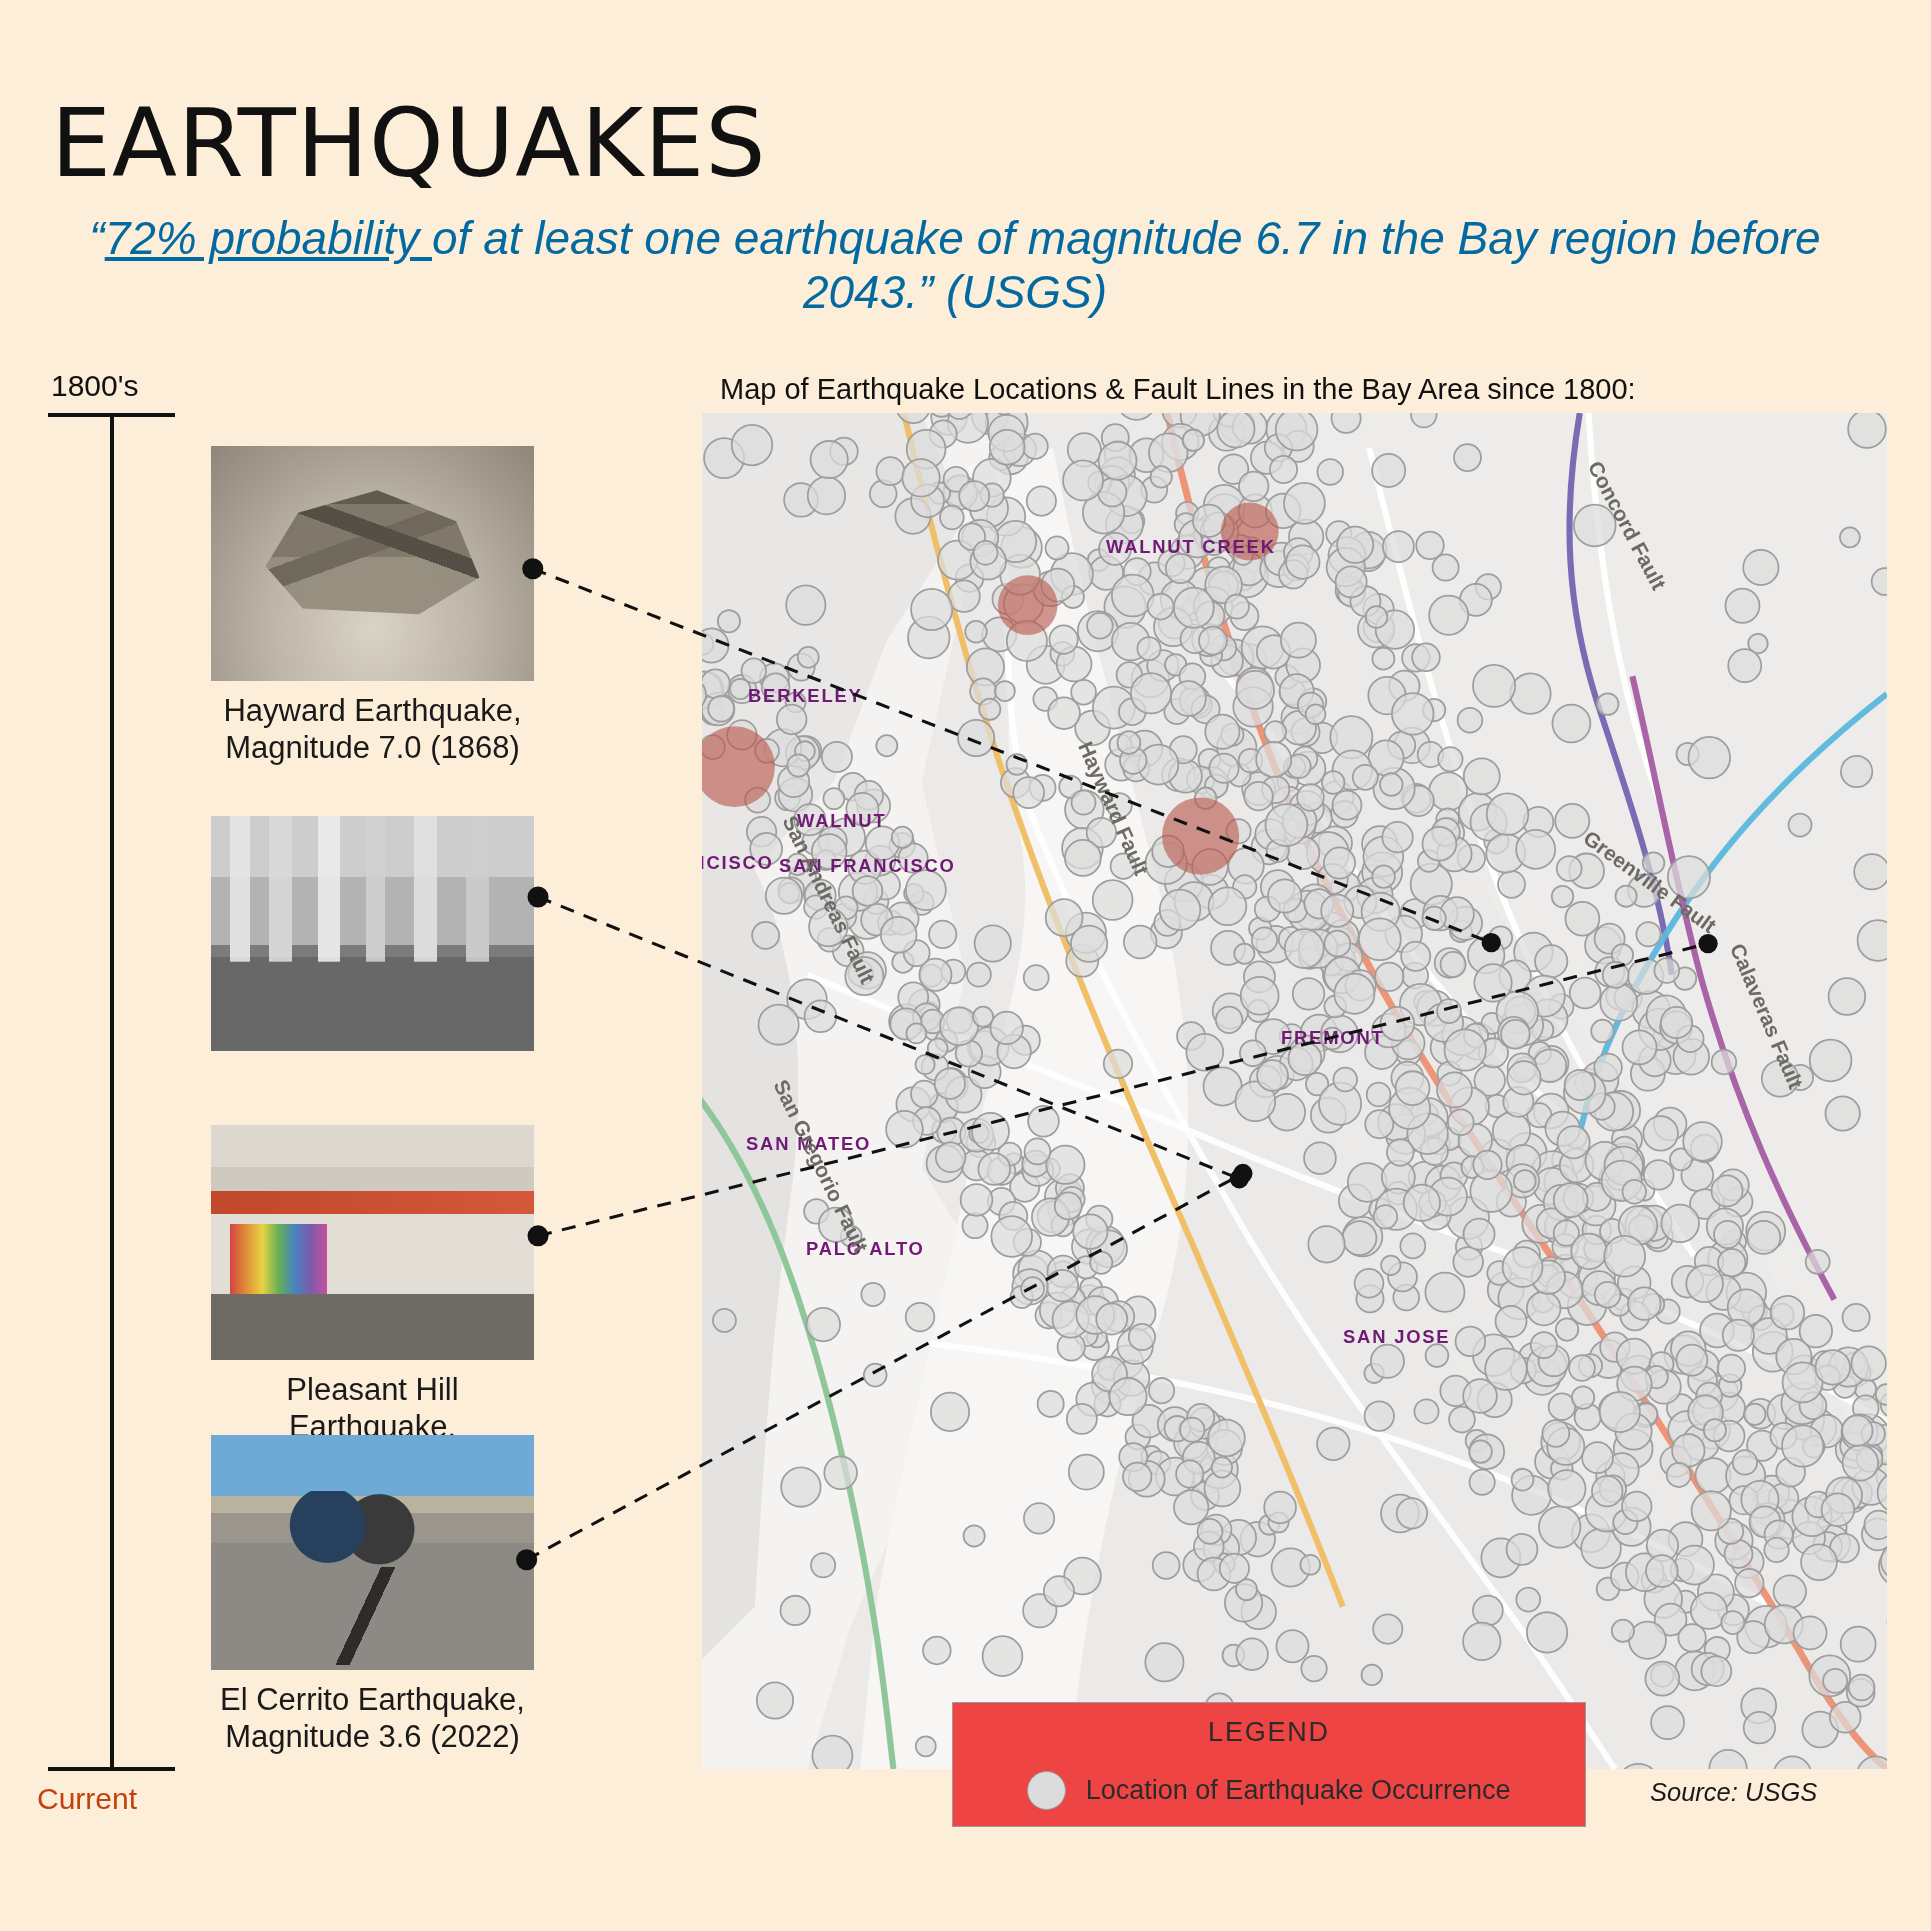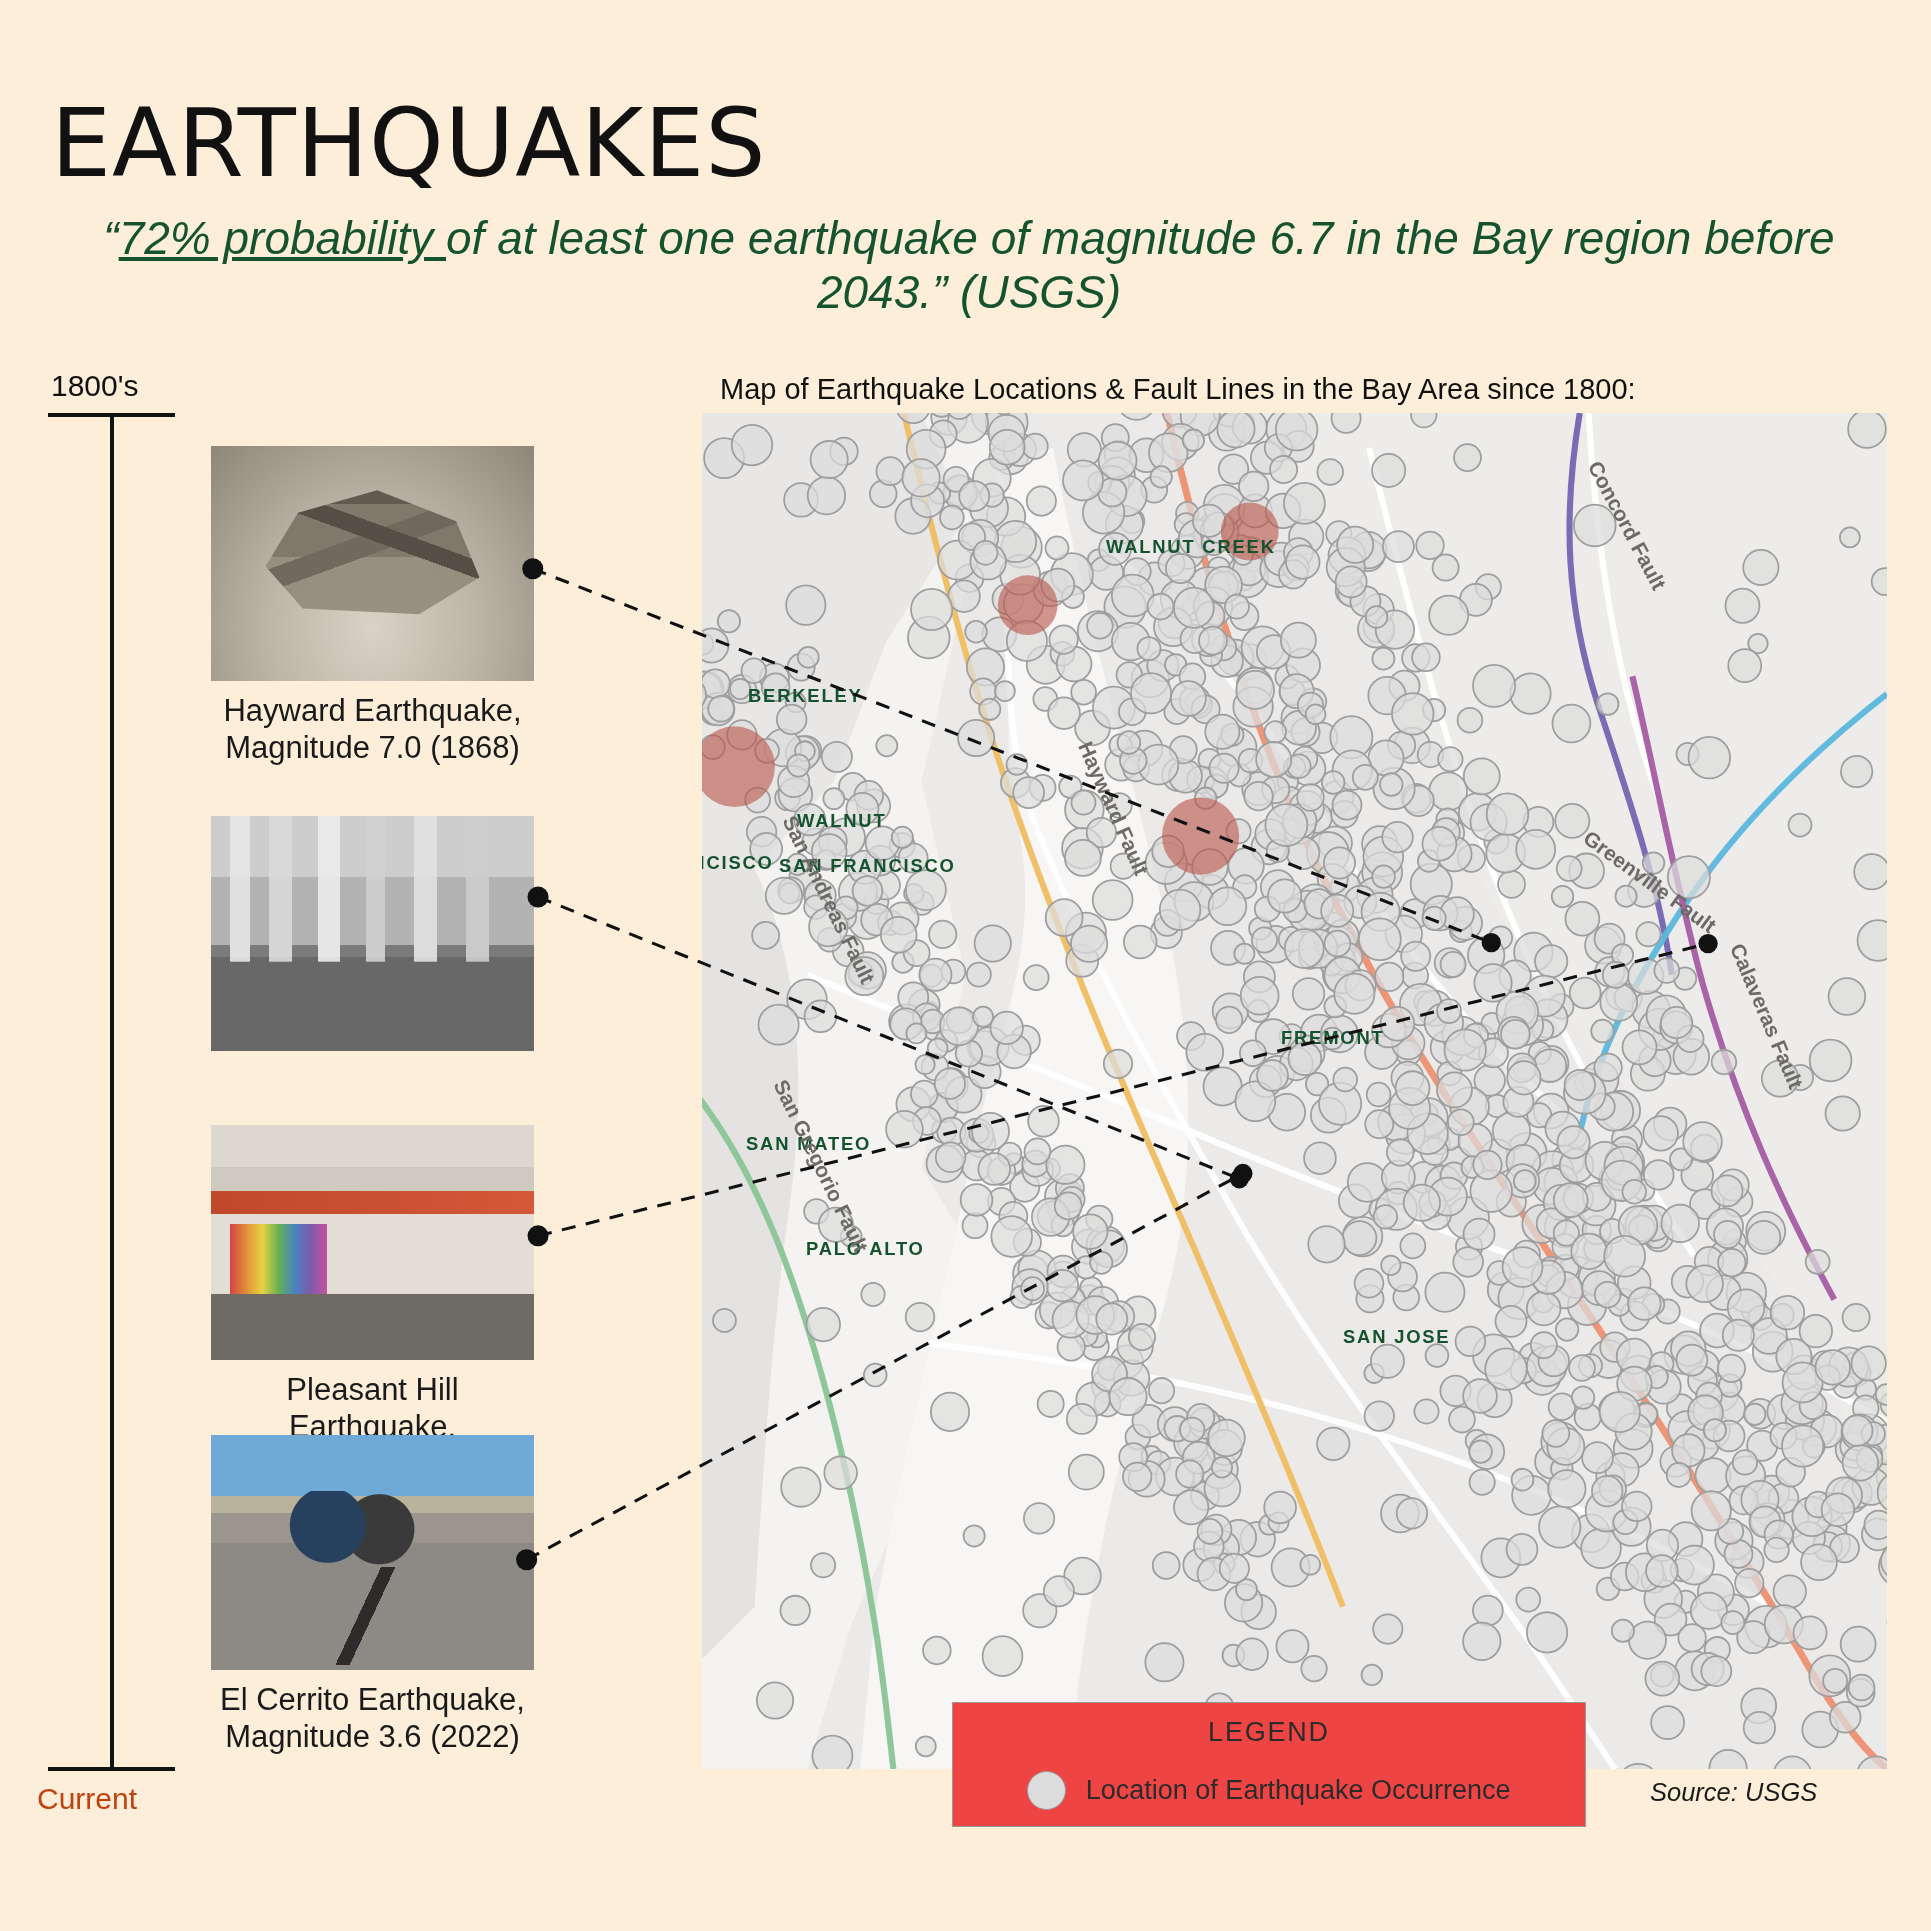--- a/index.html
+++ b/index.html
@@ -25,27 +25,27 @@
     left: 51px;
     top: 88px;
     font-size: 95px;
     letter-spacing: 0.9px;
     color: #111;
     font-weight: 400;
     font-family: "DejaVu Sans", sans-serif;
   }
   #subtitle {
     position: absolute;
-    left: 65px;
+    left: 51px;
     top: 211px;
     width: 1808px;
     text-align: center;
     font-size: 46px;
     font-style: italic;
-    color: #14532d;
+    color: #0369a1;
     line-height: 1.18;
     font-family: "Liberation Sans", sans-serif;
   }
   #subtitle .under {
     text-decoration: underline;
   }
   
   #timeline-axis {
     position: absolute;
     left: 110px;
@@ -190,21 +190,21 @@
     top: 413px;
     width: 1185px;
     height: 1356px;
     background: #f2f1ef;
     overflow: hidden;
   }
   .map-label {
     position: absolute;
     font-size: 18.4px;
     letter-spacing: 1.8px;
-    color: #14532d;
+    color: #701a75;
     font-weight: bold;
     white-space: nowrap;
   }
   .fault-label {
     position: absolute;
     font-size: 21px;
     color: #6d6a66;
     white-space: nowrap;
     font-weight: 600;
   }

